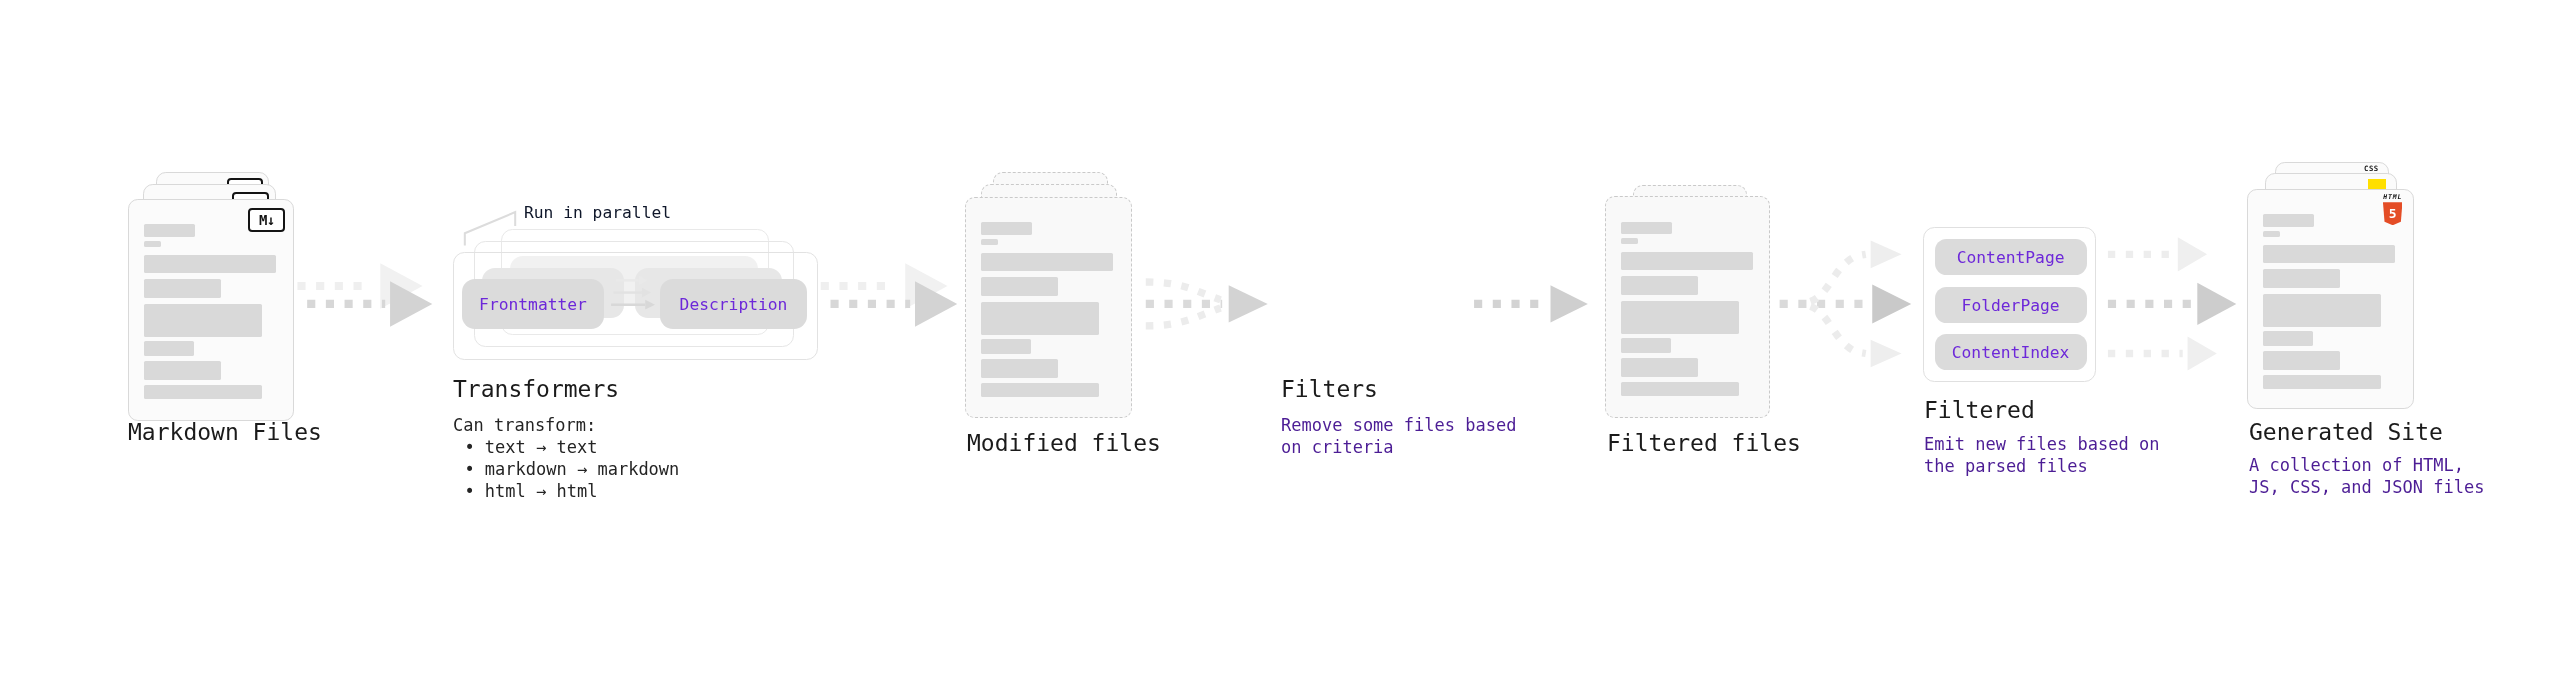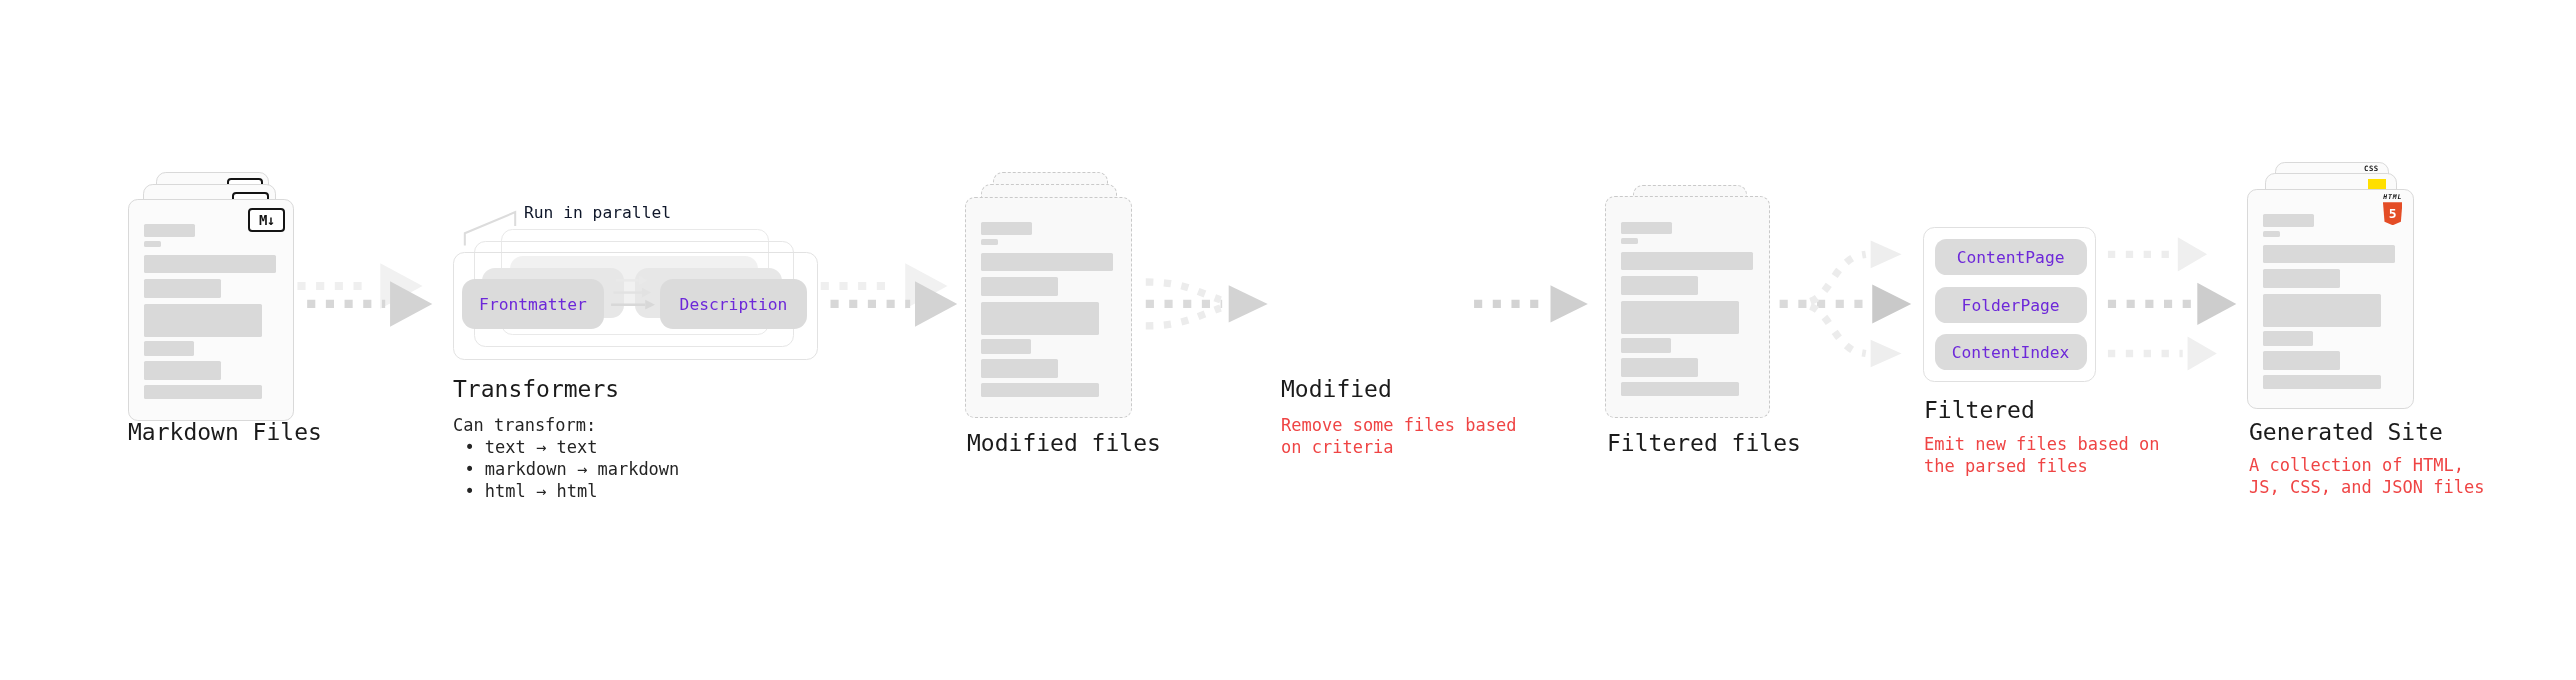--- a/index.html
+++ b/index.html
@@ -12,21 +12,21 @@
   .file-card{position:absolute;background:#fbfbfb;border:1.6px solid #d9d9d9;border-radius:9.8px;box-sizing:border-box;}
   .file-card.dashed{background:#f9f9f9;border:1.6px dashed #c9c9c9;}
   .sk-bar{position:absolute;left:15.4px;background:#d9d9d9;border-radius:1.6px;}
   .md-badge{
     position:absolute;display:flex;align-items:center;justify-content:center;
     width:32.5px;height:20.3px;border:2.4px solid #141414;border-radius:4.1px;background:#ffffff;
     font-weight:bold;font-size:14px;color:#141414;letter-spacing:-0.8px;
   }
   
   .stage-label{position:absolute;font-size:23px;line-height:28px;color:#1b1b1b;white-space:nowrap;}
-  .stage-sub{position:absolute;font-size:17px;line-height:22px;color:#ef4444;white-space:pre-line;}
+  .stage-sub{position:absolute;font-size:17px;line-height:22px;color:#4c1d95;white-space:pre-line;}
   .note-label{position:absolute;font-size:16.3px;color:#0f172a;white-space:nowrap;}
   
   .t-box{position:absolute;border-radius:11.4px;box-sizing:border-box;background:transparent;}
   .pill{
     position:absolute;border-radius:13px;background:#dbdbdb;display:flex;align-items:center;justify-content:center;
     font-size:16.3px;color:#6d28d9;box-sizing:border-box;white-space:nowrap;
   }
   .pill.ghost1{background:#e7e7e7;}
   .pill.ghost2{background:#f1f1f1;}
   
@@ -176,21 +176,21 @@
           <div class="sk-bar" style="top: 79px; width: 77px; height: 18.7px;"></div>
           <div class="sk-bar" style="top: 104px; width: 118px; height: 32.5px;"></div>
           <div class="sk-bar" style="top: 141px; width: 50px; height: 14.6px;"></div>
           <div class="sk-bar" style="top: 161px; width: 77px; height: 18.7px;"></div>
           <div class="sk-bar" style="top: 185px; width: 118px; height: 14px;"></div>
         </div>
     </div>
   </div>
   <div class="stage-label" style="left:967px;top:429px;">Modified files</div>
 
-  <div class="stage-label" style="left:1281px;top:375px;">Modified</div>
+  <div class="stage-label" style="left:1281px;top:375px;">Filters</div>
   <div class="stage-sub" style="left:1281px;top:414px;">Remove some files based
 on criteria</div>
 
   <div class="abs layer" style="left:1605px;top:185px;width:165px;height:233px;">
     <div class="file-card dashed" style="left:28.4px;top:0;width:114px;height:81px;"></div>
     <div class="file-card dashed" style="left:0;top:11.4px;width:165px;height:222px;">
       <div class="doc-skeleton abs" style="inset:0;">
           <div class="sk-bar" style="top: 24.4px; width: 51px; height: 12.2px;"></div>
           <div class="sk-bar" style="top: 41px; width: 17px; height: 5.7px;"></div>
           <div class="sk-bar" style="top: 55px; width: 132px; height: 18px;"></div>

